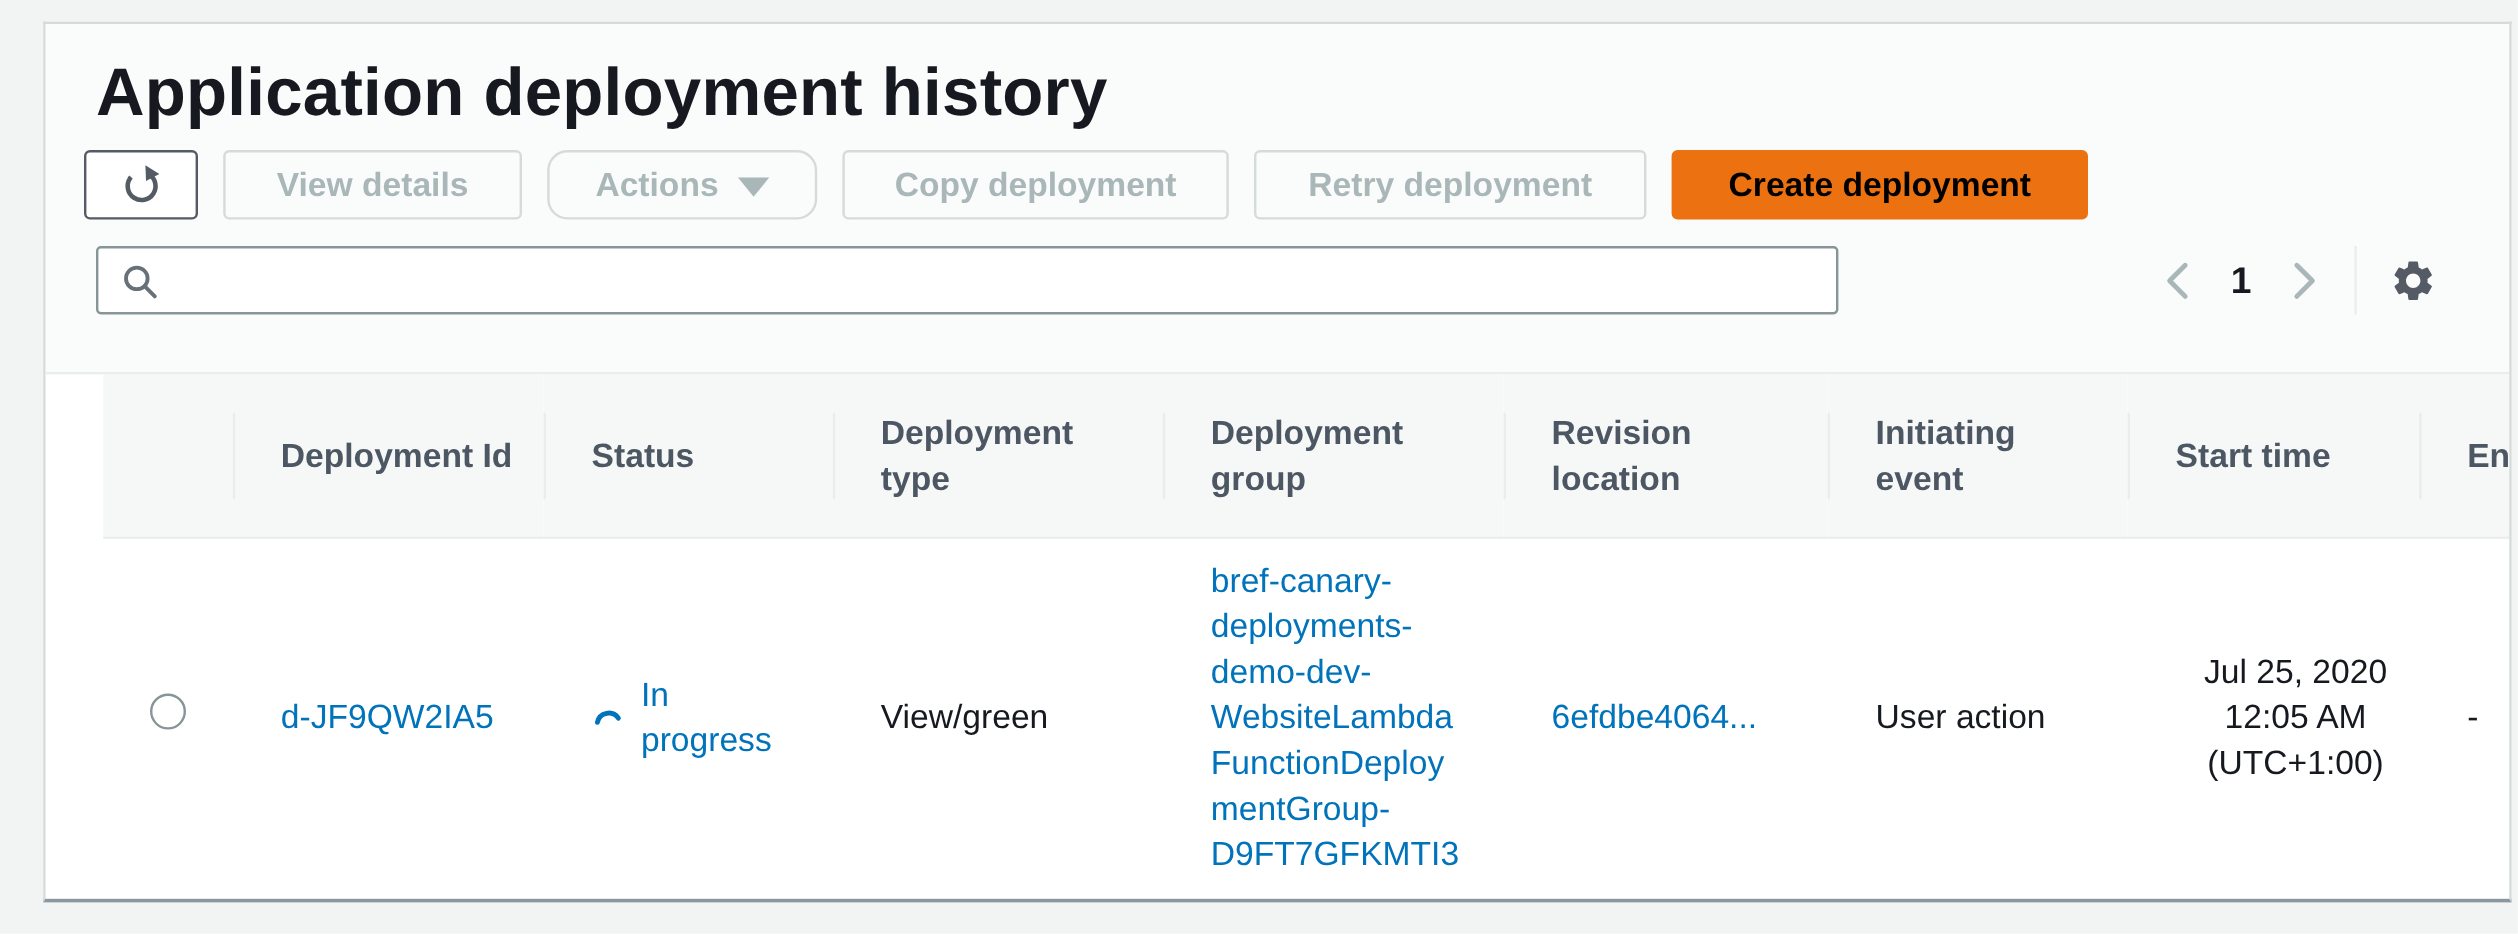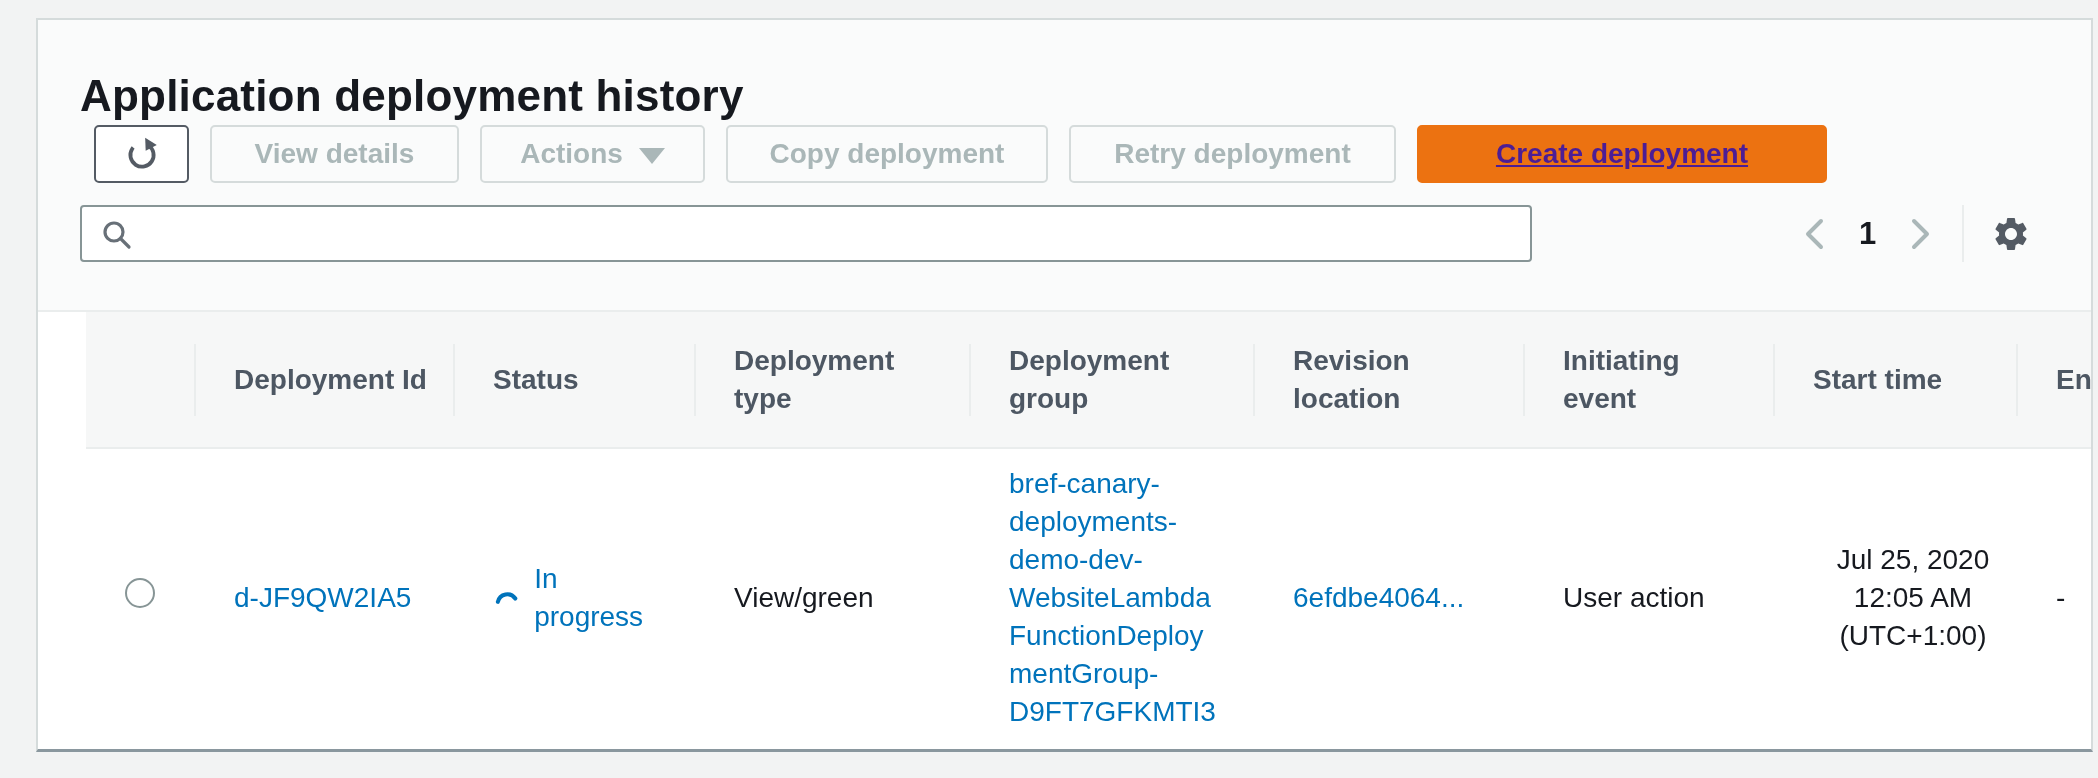--- a/index.html
+++ b/index.html
@@ -15,40 +15,40 @@
     border-bottom: 3px solid #8a979e;
     overflow: hidden;
   }
 
   
   .card-header {
     position: relative; height: 292px; background: #fafbfb;
     border-bottom: 2px solid #eaeded;
   }
   .page-title {
-    position: absolute; left: 42px; top: 53px;
-    font-size: 44px; line-height: 46px; font-weight: 700; color: #16191f;
+    position: absolute; left: 42px; top: 34px;
+    font-size: 56px; line-height: 46px; font-weight: 700; color: #16191f;
     letter-spacing: 0.2px;
   }
-  .toolbar { position: absolute; left: 56px; top: 105px; height: 58px; display: flex; gap: 21px; }
+  .toolbar { position: absolute; left: 32px; top: 105px; height: 58px; display: flex; gap: 21px; }
   .btn {
     height: 58px; border-radius: 5px; background: transparent;
     border: 2px solid #d5dbdb; color: #aab7b8;
     font-family: "Liberation Sans", sans-serif;
     font-size: 28px; font-weight: 700; cursor: default;
     display: flex; align-items: center; justify-content: center; gap: 16px;
     white-space: nowrap;
   }
   .btn.icon-btn { width: 95px; border-color: #545b64; background: #ffffff; cursor: pointer; }
   .btn.w-view { width: 249px; }
-  .btn.w-actions { width: 225px; }
+  .btn.w-actions { width: 225px; border-radius: 17px; }
   .btn.w-copy { width: 322px; }
   .btn.w-retry { width: 327px; }
   .btn.primary {
-    width: 410px; background: #ec7211; border-color: #ec7211; color: #4c1d95; cursor: pointer; text-decoration: underline;
+    width: 347px; background: #ec7211; border-color: #ec7211; color: #000000; cursor: pointer;
   }
   .caret-down {
     width: 0; height: 0; display: inline-block;
     border-left: 13px solid transparent; border-right: 13px solid transparent;
     border-top: 16px solid #aab7b8; margin-top: 4px;
   }
 
   .search-box {
     position: absolute; left: 42px; top: 185px; width: 1452px; height: 57px;
     background: #ffffff; border: 2px solid #879596; border-radius: 4px;

